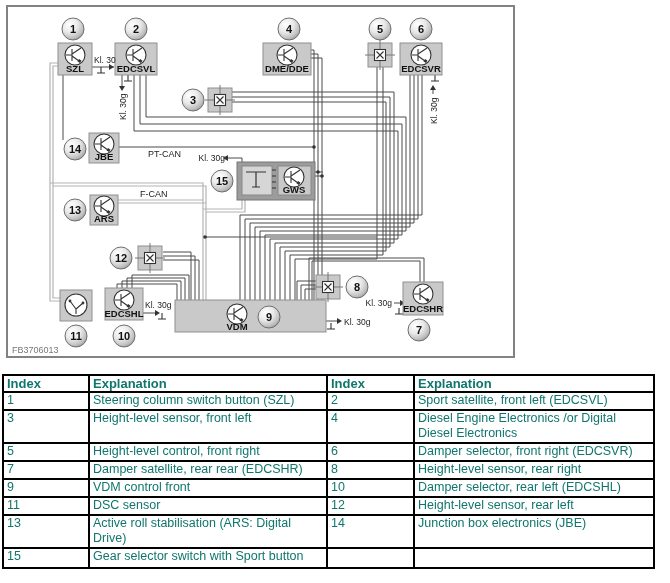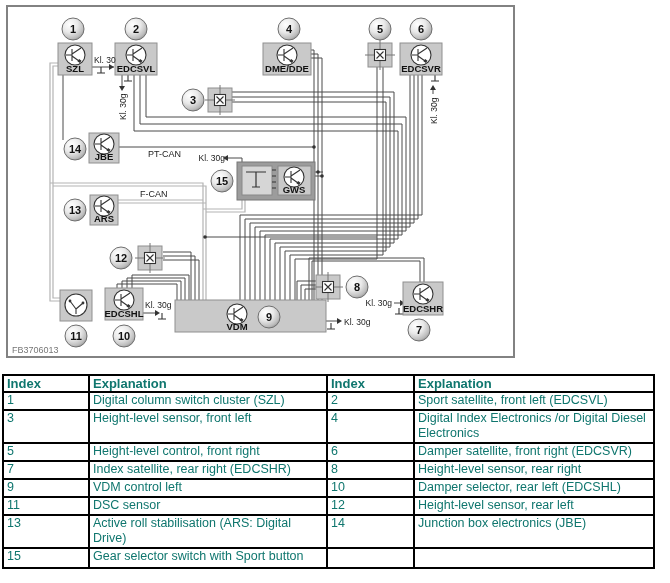--- a/index.html
+++ b/index.html
@@ -311,45 +311,45 @@
     <tr>
       <th>Index</th>
       <th>Explanation</th>
       <th>Index</th>
       <th>Explanation</th>
     </tr>
   </thead>
   <tbody>
     <tr class="rnorm">
       <td>1</td>
-      <td>Digital column switch cluster (SZL)</td>
+      <td>Steering column switch button (SZL)</td>
       <td>2</td>
       <td>Sport satellite, front left (EDCSVL)</td>
     </tr>
     <tr class="rtall">
       <td>3</td>
       <td>Height-level sensor, front left</td>
       <td>4</td>
-      <td>Digital Index Electronics /or Digital Diesel Electronics</td>
+      <td>Diesel Engine Electronics /or Digital Diesel Electronics</td>
     </tr>
     <tr class="rnorm">
       <td>5</td>
       <td>Height-level control, front right</td>
       <td>6</td>
-      <td>Damper satellite, front right (EDCSVR)</td>
+      <td>Damper selector, front right (EDCSVR)</td>
     </tr>
     <tr class="rnorm">
       <td>7</td>
-      <td>Index satellite, rear right (EDCSHR)</td>
+      <td>Damper satellite, rear rear (EDCSHR)</td>
       <td>8</td>
       <td>Height-level sensor, rear right</td>
     </tr>
     <tr class="rnorm">
       <td>9</td>
-      <td>VDM control left</td>
+      <td>VDM control front</td>
       <td>10</td>
       <td>Damper selector, rear left (EDCSHL)</td>
     </tr>
     <tr class="rnorm">
       <td>11</td>
       <td>DSC sensor</td>
       <td>12</td>
       <td>Height-level sensor, rear left</td>
     </tr>
     <tr class="rtall">

